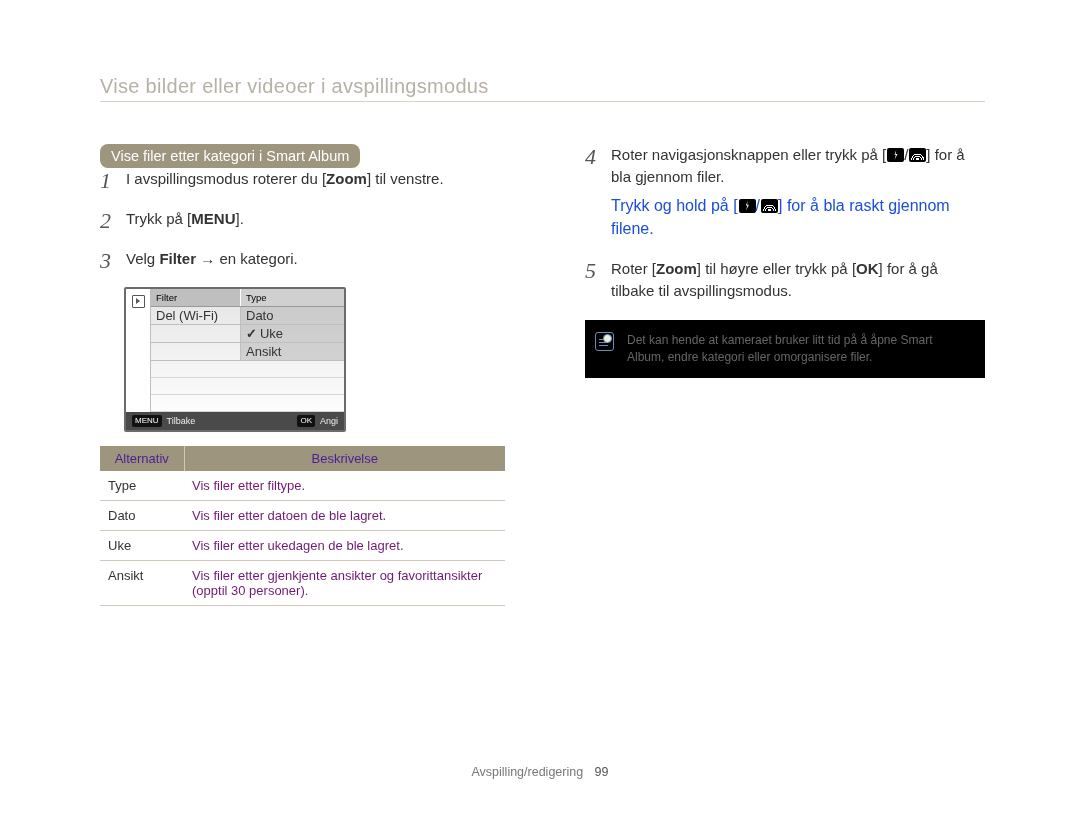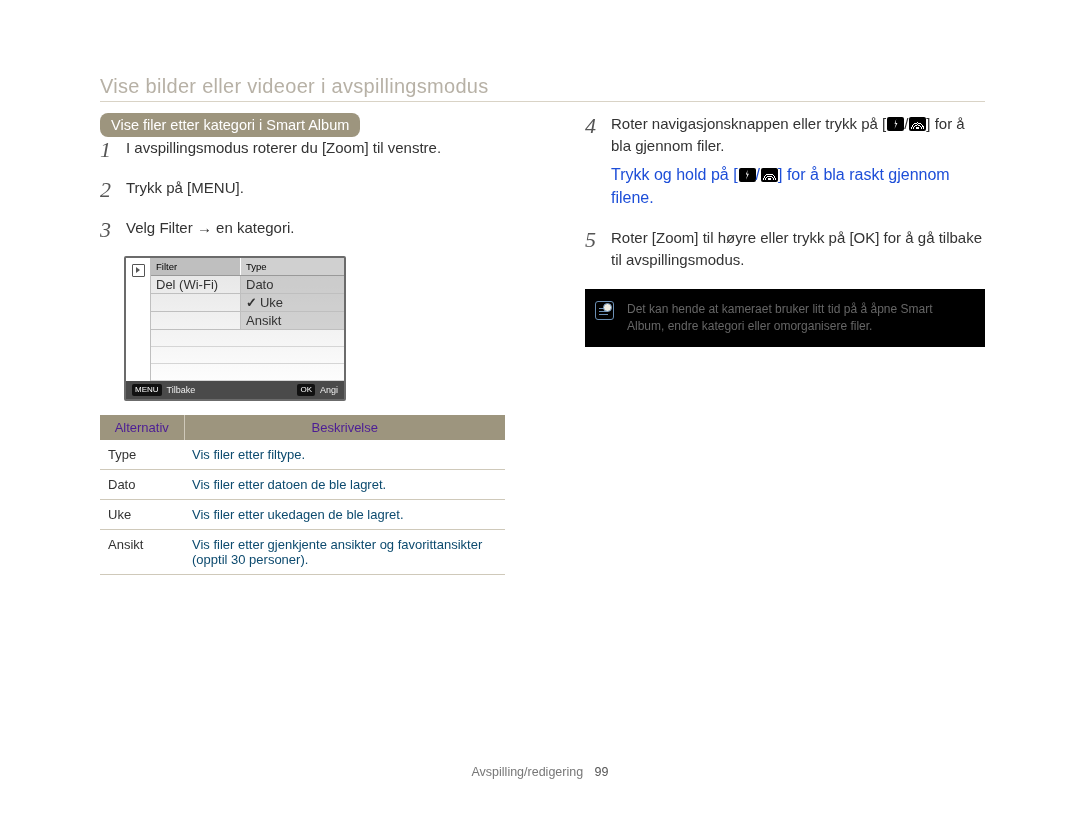--- a/index.html
+++ b/index.html
@@ -1,26 +1,26 @@
 <!DOCTYPE html>
 <html><head>
 <meta charset="utf-8">
 <style>
   body{margin:0;background:#fff;font-family:"Helvetica Neue",Arial,sans-serif;color:#333;font-weight:300}
   .page{width:1080px;height:815px;box-sizing:border-box;padding:75px 95px 4px 100px;position:relative}
   .page-title{font-size:20px;color:#b7b1a6;font-weight:300;letter-spacing:.3px}
   .divider{border:none;border-top:1px solid #d9d3c6;margin:3px 0 0 0}
-  .columns{display:flex;gap:80px;margin-top:11px}
+  .columns{display:flex;gap:80px;margin-top:42px}
   .col{flex:1}
   .pill{display:inline-block;background:#9d957e;color:#fff;border-radius:8px;padding:4px 11px;font-size:14.5px;font-weight:400}
   .sub{font-size:14px;color:#555;margin:10px 0 18px 0}
   ol.steps{list-style:none;padding:0;margin:0;counter-reset:step}
   ol.steps>li{position:relative;padding-left:26px;margin-bottom:18px;font-size:15px;line-height:1.45}
   ol.steps>li .num{position:absolute;left:0;top:-3px;font-style:italic;font-family:"Times New Roman",serif;font-size:22px;color:#555}
-  .b{font-weight:400}
+  .b{font-weight:700}
   .icons{display:inline-flex;align-items:center;gap:0;vertical-align:-2px}
   .iconbox{display:inline-block;width:17px;height:14px;background:#000;border-radius:2px;margin-left:1px}
   .bolt::before{content:"";display:block;width:6px;height:10px;margin:2px auto 0 auto;background:#fff;clip-path:polygon(60% 0,30% 48%,55% 48%,30% 100%,80% 40%,50% 40%)}
   .wifi::before{content:"";display:block;width:13px;height:10px;margin:2px auto 0 auto;background:
     radial-gradient(circle at 50% 100%,#fff 2px,transparent 2px),
     radial-gradient(circle at 50% 100%,transparent 3.5px,#fff 3.5px,#fff 4.5px,transparent 4.5px),
     radial-gradient(circle at 50% 100%,transparent 5.5px,#fff 5.5px,#fff 6.5px,transparent 6.5px);background-repeat:no-repeat}
   .sub2{font-size:16px;color:#1d4ed8;margin:6px 0 10px 26px}
   .note{background:#000000;padding:12px 14px 12px 42px;position:relative;font-size:12px;color:#666;line-height:1.4}
   .note .note-icon{position:absolute;left:10px;top:12px;width:19px;height:19px;border:1.5px solid #6b8fb4;border-radius:3px;box-sizing:border-box}
@@ -45,21 +45,21 @@
   .opt{background:rgba(168,168,168,.45)}
   .check::before{content:"✓";margin-right:3px;font-weight:bold}
   .screen .rows-pad .row{height:16px;border-bottom:1px solid #d5d5d5}
   .screen .bottom{display:flex;align-items:center;background:#4a4a4a;color:#eee;font-size:9px;height:18px;padding:0 6px;gap:5px}
   .screen .btn{background:#111;color:#fff;border-radius:2px;padding:0 3px;font-size:8px;line-height:12px}
 
   
   table.alt{border-collapse:collapse;width:405px;font-size:13px;margin-left:0}
   table.alt th{background:#9d957e;color:#4c1d95;font-weight:400;text-align:center;padding:5px 8px;border-right:1px solid #cfc9ba}
   table.alt th:last-child{border-right:none}
-  table.alt td{border-bottom:1px solid #cfc9ba;padding:7px 8px;vertical-align:top;color:#0c4a6e}
+  table.alt td{border-bottom:1px solid #cfc9ba;padding:7px 8px;vertical-align:top;color:#701a75}
   table.alt td.k{color:#333;width:68px}
 
   .footer{position:absolute;bottom:36px;left:0;right:0;text-align:center;font-size:12.5px;color:#777}
   .footer .pg{margin-left:8px;color:#555}
 </style>
 </head>
 <body>
 
 <div class="page">
   <div class="page-title">Vise bilder eller videoer i avspillingsmodus</div>

